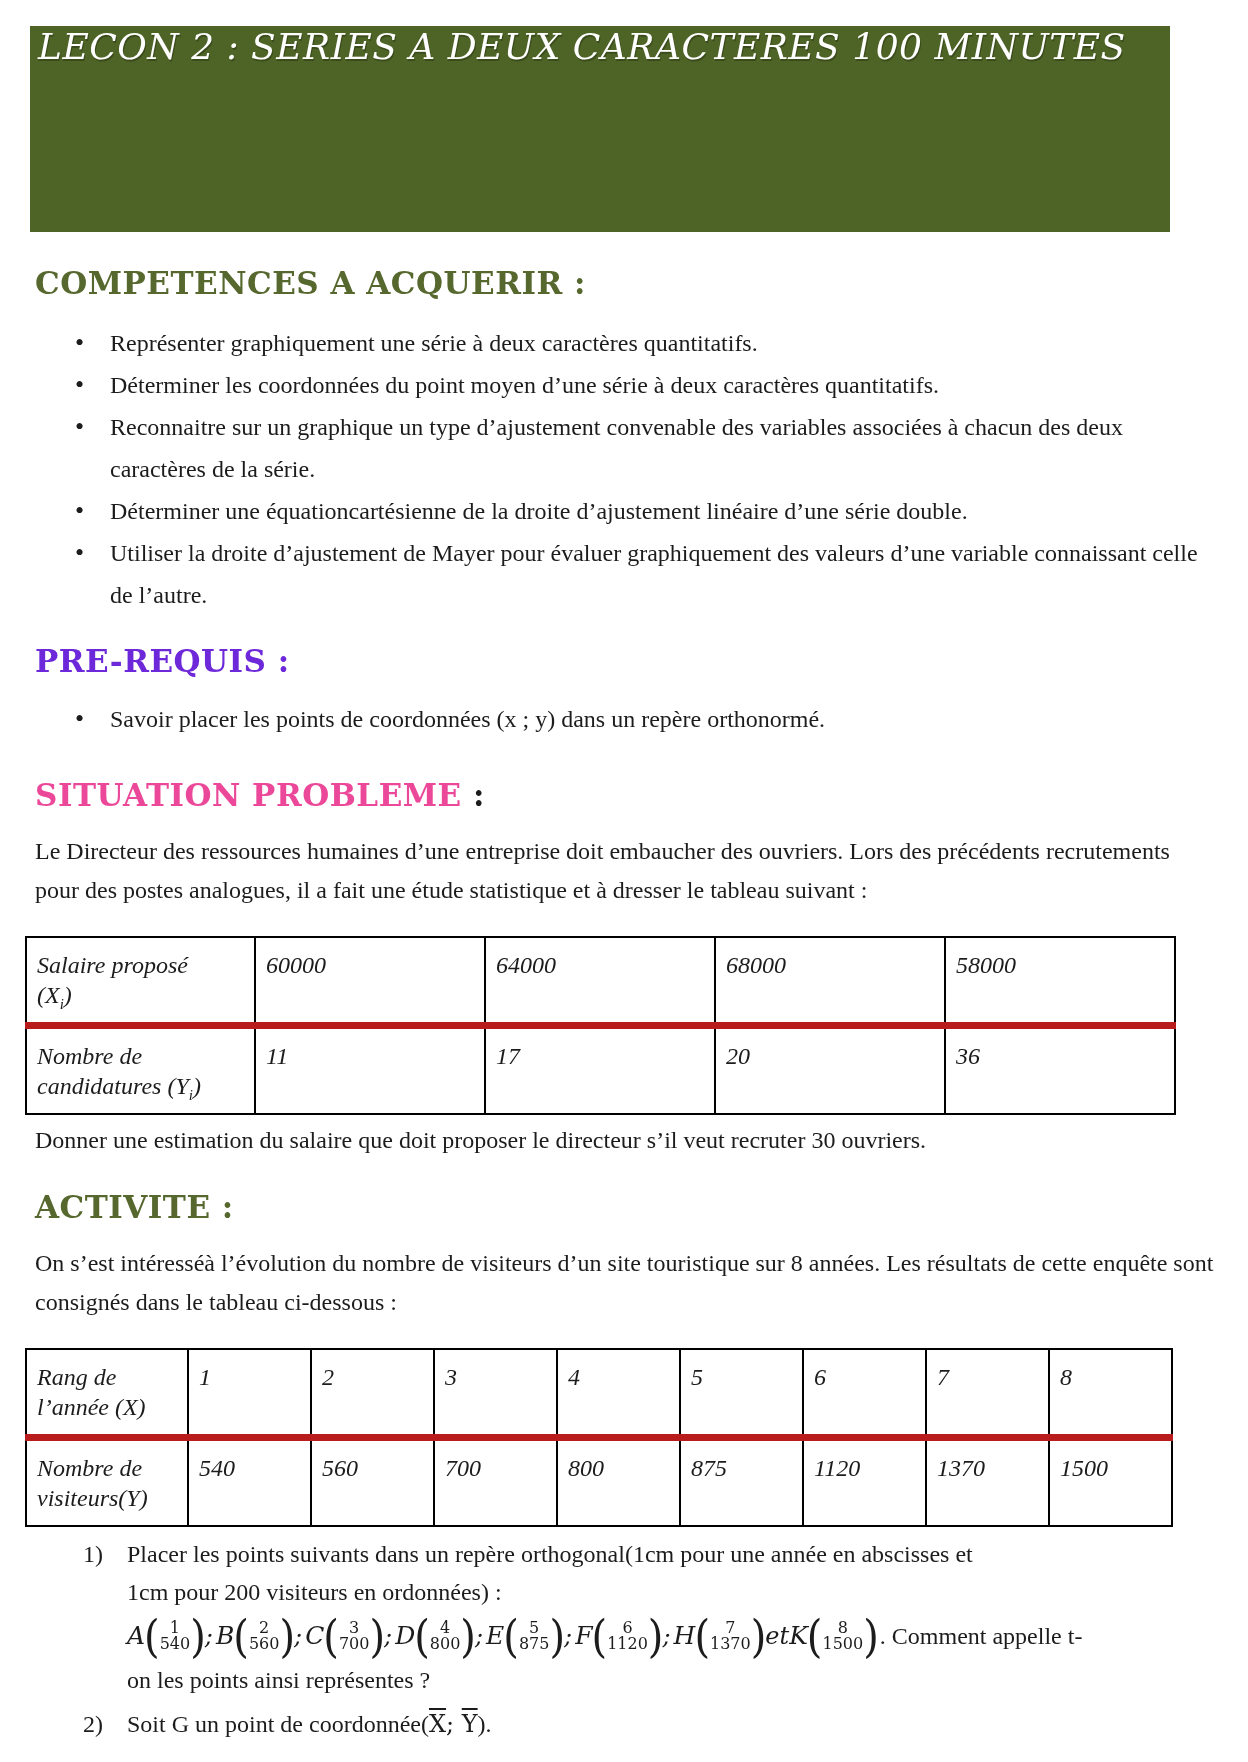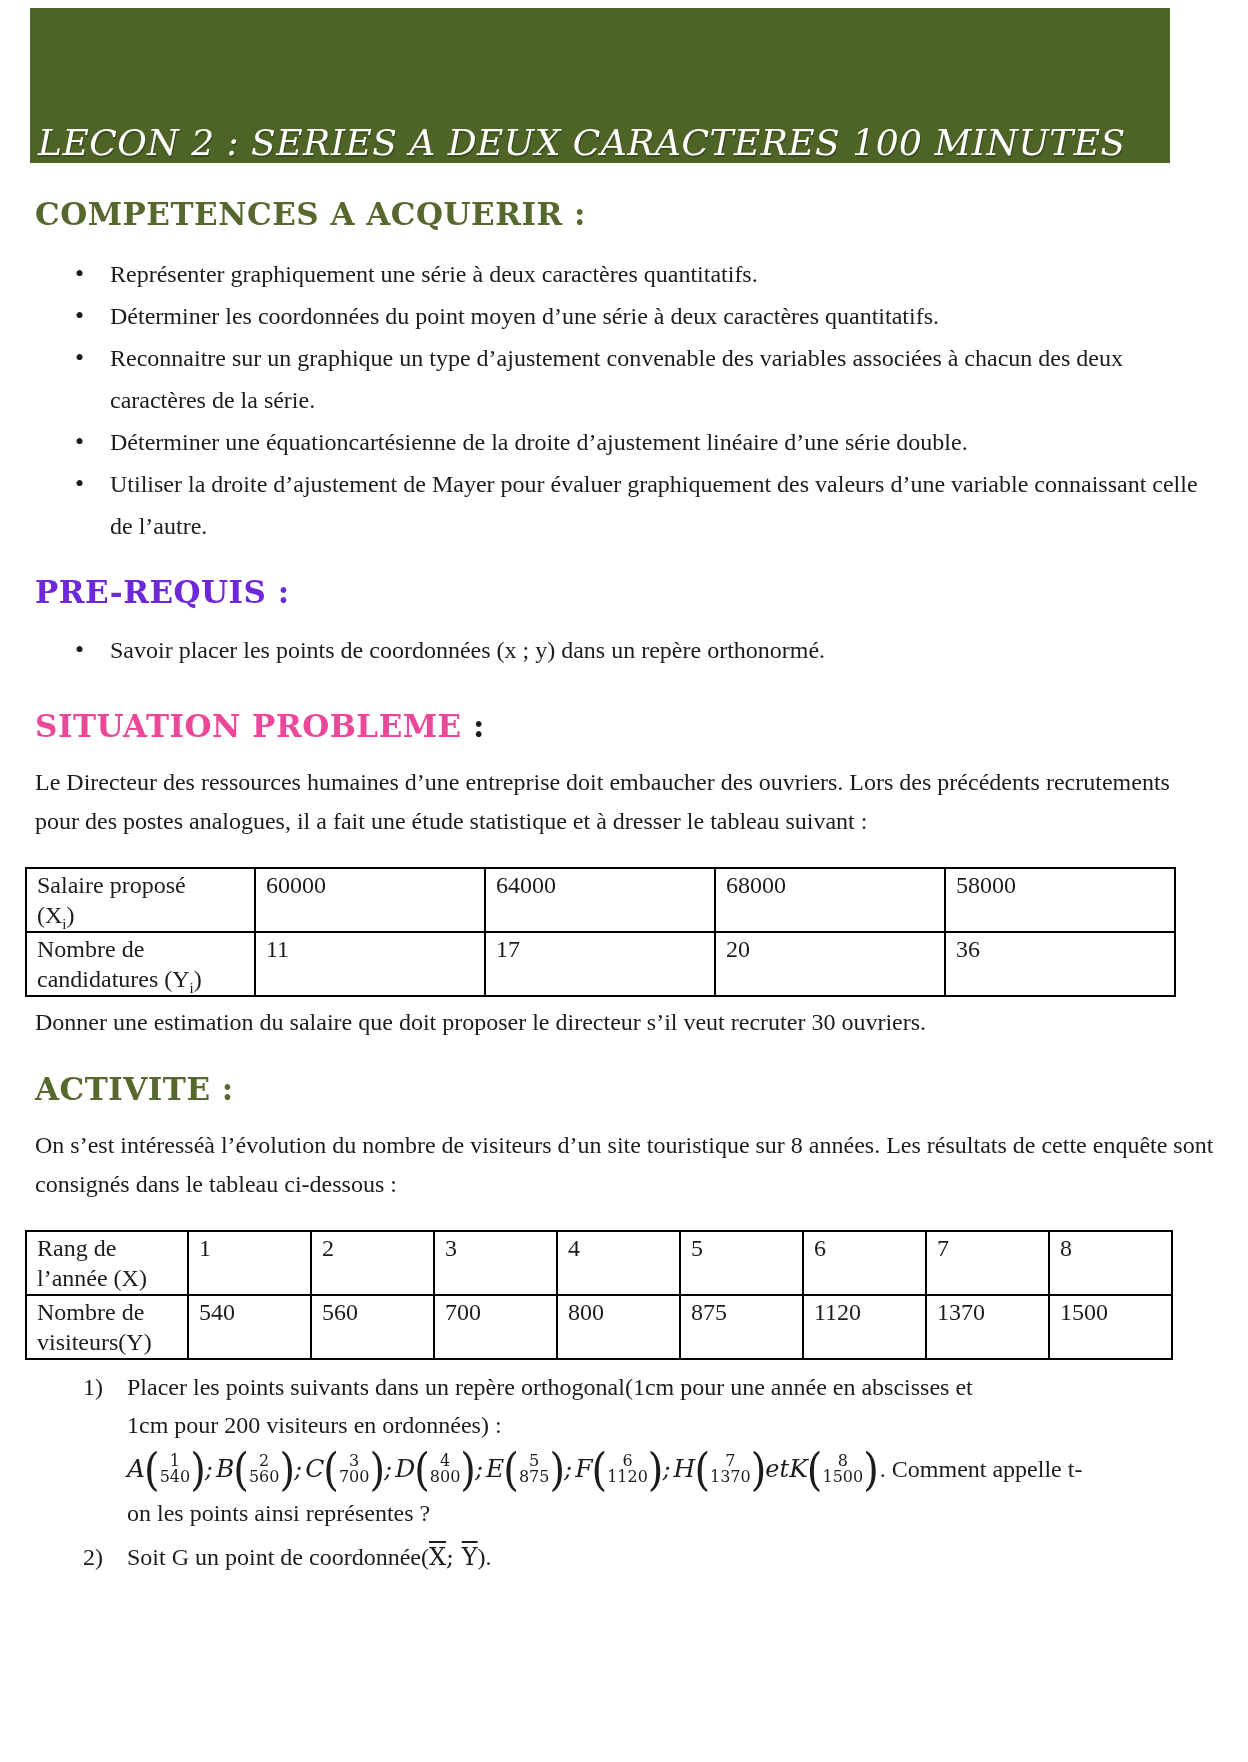--- a/index.html
+++ b/index.html
@@ -5,23 +5,23 @@
   html,body{margin:0;padding:0;}
   body{
     width:1248px;height:1762px;
     background:#ffffff;
     font-family:"Liberation Serif",serif;
     color:#1c1c1c;
     overflow:hidden;
   }
   
   .banner{
-    margin:8px 78px 0 30px;
-    height:155px;
-    display:flex;align-items:flex-end;
+    margin:26px 78px 0 30px;
+    height:206px;
+    display:flex;align-items:flex-start;
     background:#4e6426;
   }
   .banner-title{
     color:#ffffff;
     font-family:"DejaVu Serif",serif;
     font-style:italic;
     font-size:36px;
     letter-spacing:.5px;
     padding-left:8px;
     text-shadow:1px 2px 0 rgba(0,0,0,.25);
@@ -74,27 +74,28 @@
   
   table.data-table{
     border-collapse:collapse;
     table-layout:fixed;
     margin:26px 0 0 -10px;
     border:2px solid #000;
   }
   table.data-table td{
     border:2px solid #000;
     vertical-align:top;
-    padding:1px 10px;
+    padding:12px 10px;
     font-size:24px;
     line-height:30px;
     height:60px;
     overflow:hidden;
-  }
-  table.data-table tr.second td{border-top:1px solid #b91c1c;}
+    font-style:italic;
+  }
+  table.data-table tr.second td{border-top:7px solid #b91c1c;}
   sub{font-size:15px;line-height:0;}
 
   
   ol.questions{
     list-style:none;
     margin:8px 0 0 0;
     padding:0;
   }
   ol.questions li{
     position:relative;

